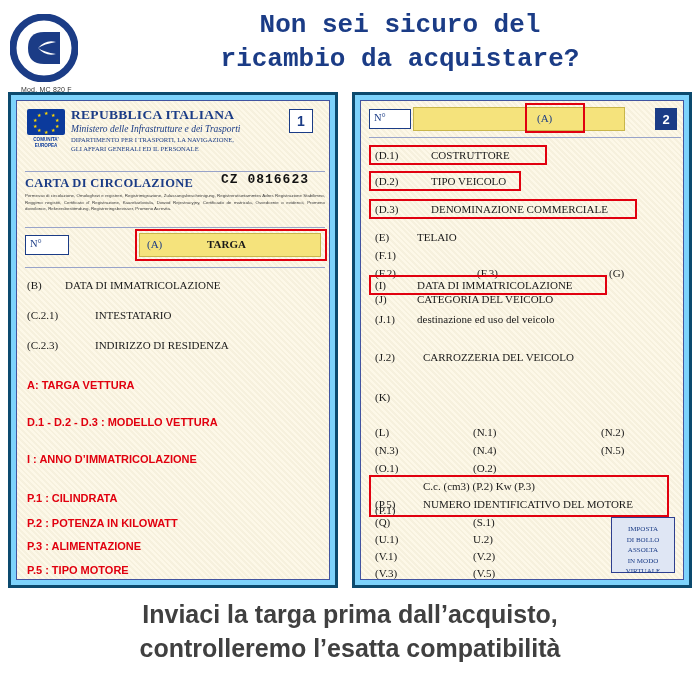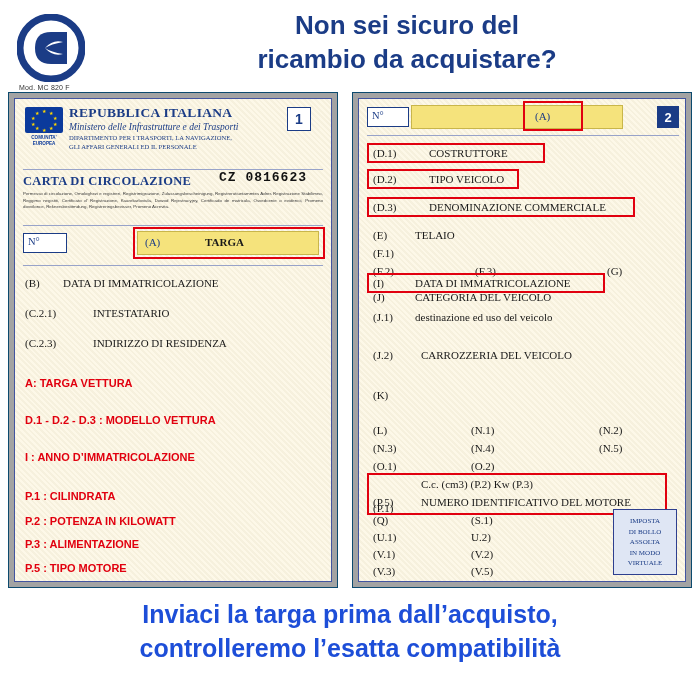--- a/index.html
+++ b/index.html
@@ -5,48 +5,48 @@
   html,body{margin:0;padding:0;}
   body{
     width:700px;height:700px;
     background:#ffffff;
     font-family:"Liberation Sans", sans-serif;
     position:relative;
     overflow:hidden;
   }
   
   .header{
-    position:absolute; left:7px; top:0; width:600px; height:100px;
+    position:absolute; left:0; top:0; width:600px; height:100px;font-family:Liberation Mono, monospace;
   }
   .logo{
     position:absolute; left:10px; top:14px; width:68px; height:68px;
   }
   .headline{
     position:absolute; left:110px; top:8px; width:580px;
     text-align:center;
     color:#1b3c86;
     font-weight:bold;
     font-size:26px;
     line-height:1.32;
   }
   .headline .l2{ display:block; }
   
   .footer{
     position:absolute; left:0; top:598px; width:700px;
     text-align:center;
-    color:#1d4ed8;
+    color:#404040;
     font-weight:bold;
     font-size:25px;
     line-height:1.35;
   }
   
   .doc{
     position:absolute;
-    background:#a3a3a3;
-    border:1px solid #0c4a6e;
+    background:#7dd3fc;
+    border:3px solid #0c4a6e;
     box-sizing:border-box;
   }
   .doc-left{ left:8px; top:92px; width:330px; height:496px; }
   .doc-right{ left:352px; top:92px; width:340px; height:496px; }
   .doc-inner{
     position:absolute; left:5px; top:5px; right:5px; bottom:5px;
     border:1px solid #4254a0;
     background:
       repeating-linear-gradient(45deg, rgba(200,190,150,.13) 0 2px, rgba(255,255,255,0) 2px 4px),
       #fdf8e8;
@@ -141,21 +141,21 @@
     position:absolute;border:2.5px solid #e1000f;box-sizing:border-box;
     pointer-events:none;
   }
   .rnum{
     position:absolute;
     width:20px;height:20px;border:1px solid #1b3c86;background:#1b3c86;
     color:#fff;font-weight:bold;font-size:13px;
     display:flex;align-items:center;justify-content:center;
   }
   .bollo{
-    position:absolute; right:8px; bottom:6px; width:64px; height:66px;
+    position:absolute; right:8px; bottom:6px; width:64px; height:56px;
     border:1px solid #2e3f8f; background:#dfe6f4;
     color:#1b3c86; font-size:7px; line-height:1.5; text-align:center;
     padding-top:6px; box-sizing:border-box;
     font-family:"Liberation Serif", serif;
   }
 </style>
 </head>
 <body>
 
 <div class="header">

